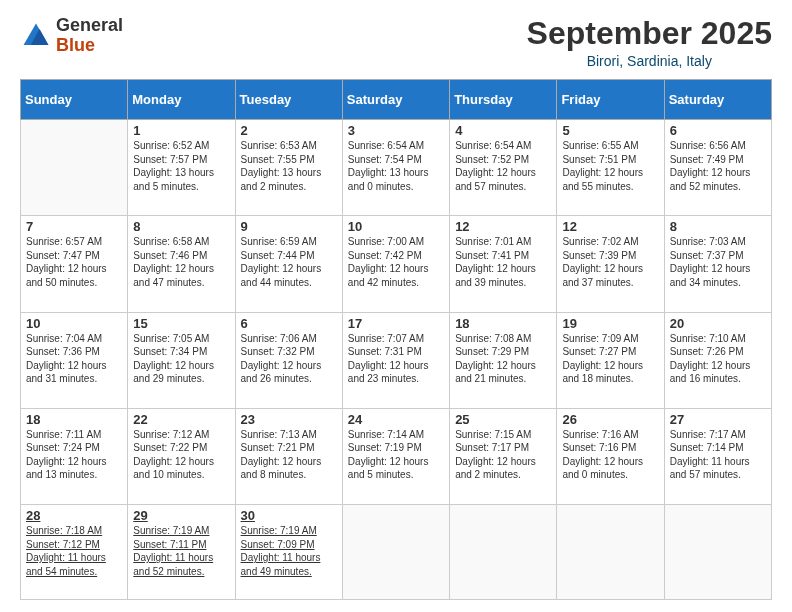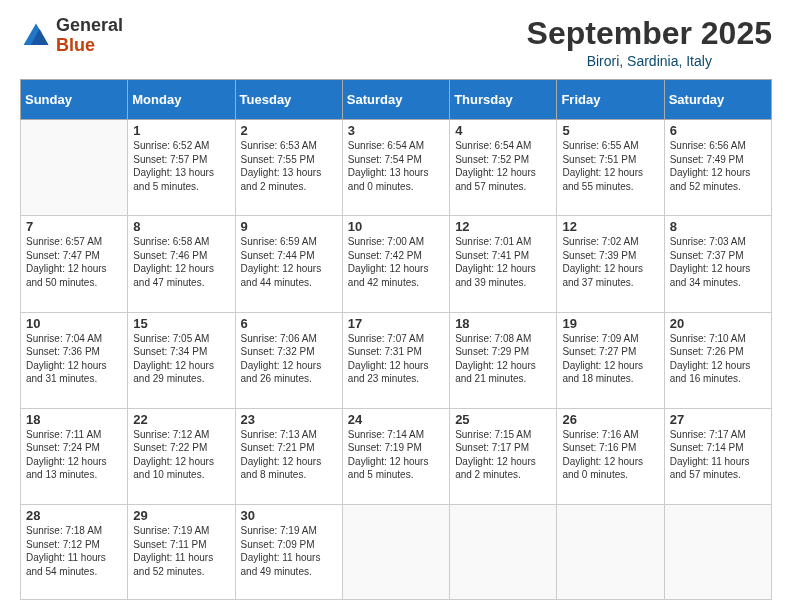--- a/index.html
+++ b/index.html
@@ -86,20 +86,21 @@
     .day-info {
       font-size: 10px;
       color: #333;
       line-height: 1.35;
     }
     .empty-cell {
       background: #f9f9f9;
     }
     tr:last-child td {
       height: 70px;
+      text-decoration: underline;
     }
   </style>
 </head>
 <body>
 
 <div class="page">
   <div class="header">
     <div class="logo">
       <svg class="logo-icon" viewBox="0 0 36 36">
         <polygon points="18,4 32,28 4,28" fill="#2176c7"></polygon>

